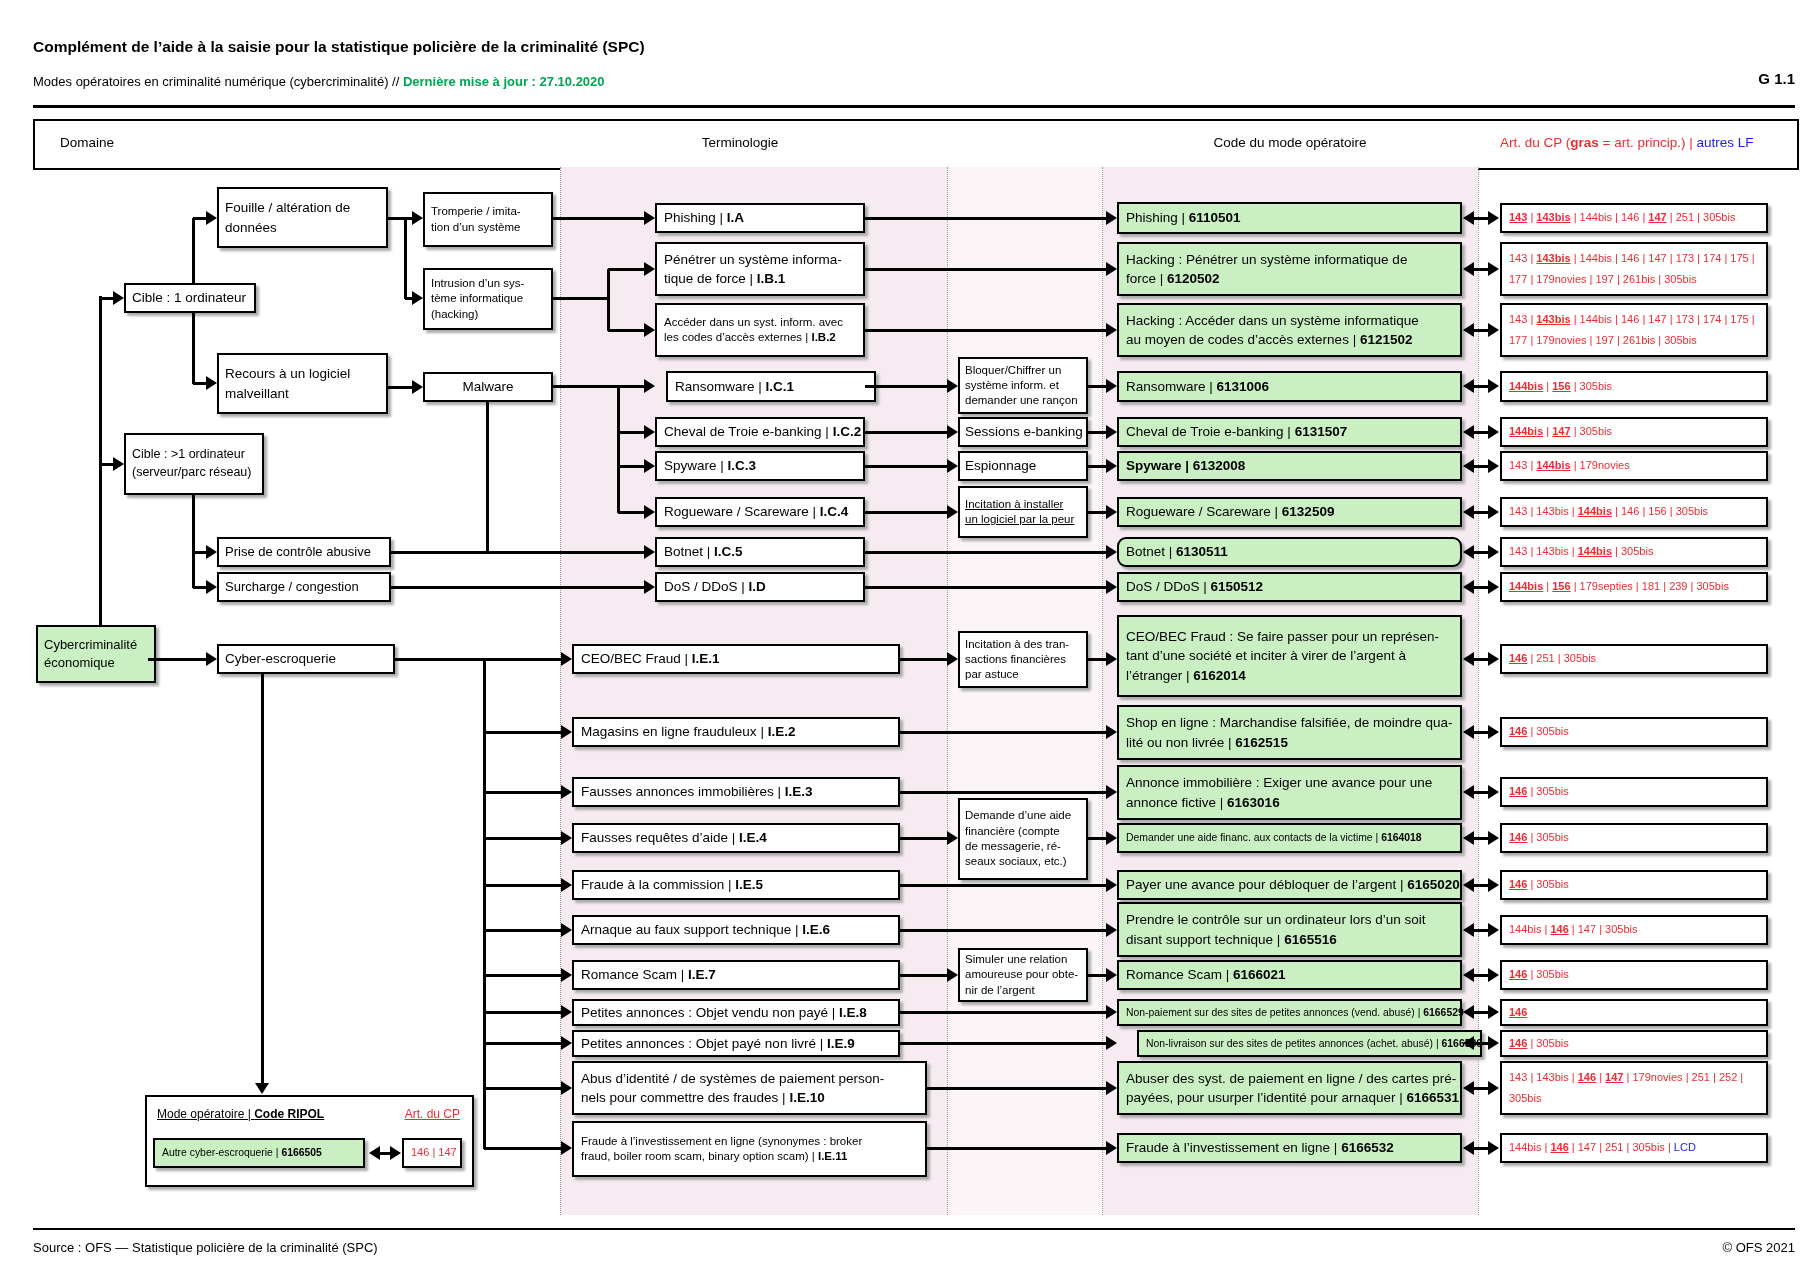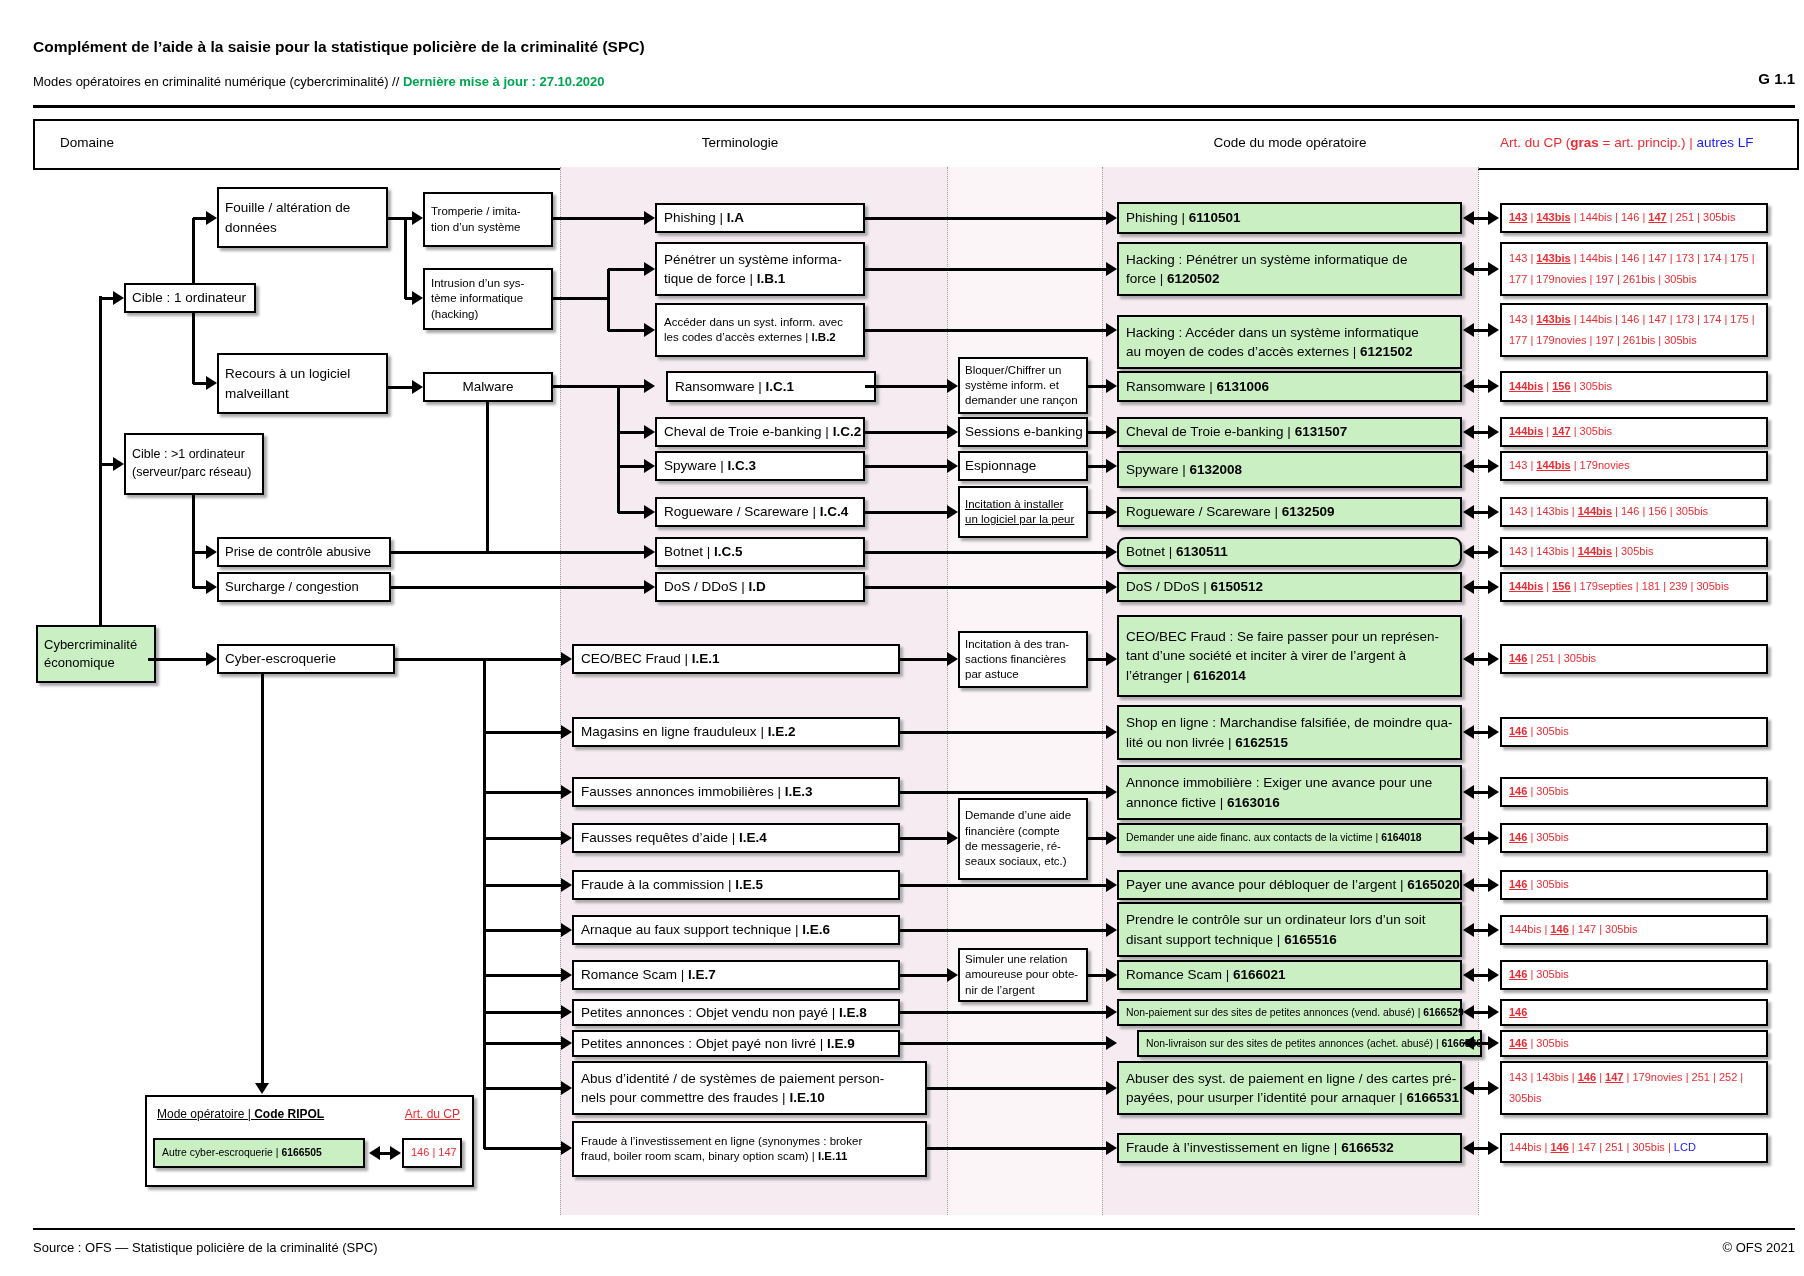--- a/index.html
+++ b/index.html
@@ -147,21 +147,21 @@
     </div>
     <div class="hl" style="left: 865px; top: 267.5px; width: 242px;"></div>
     <div class="ar" style="left: 1106px; top: 262px;"></div>
     <div class="hl" style="left: 1468px; top: 267.5px; width: 26px;"></div>
     <div class="al" style="left: 1463px; top: 262px;"></div>
     <div class="ar" style="left: 1488px; top: 262px;"></div>
     <div class="box smalltxt" style="left: 655px; top: 303px; width: 210px; height: 54px;">
       <div class="ln"><span>Accéder dans un syst. inform. avec</span></div>
       <div class="ln"><span>les codes d’accès externes</span> | <b>I.B.2</b></div>
     </div>
-    <div class="box greenbox" style="left: 1117px; top: 303px; width: 345px; height: 54px; margin-top: 12px;">
+    <div class="box greenbox" style="left: 1117px; top: 303px; width: 345px; height: 54px;">
       <div class="ln"><span>Hacking : Accéder dans un système informatique</span></div>
       <div class="ln"><span>au moyen de codes d’accès externes</span> | <b>6121502</b></div>
     </div>
     <div class="box redbox wrap" style="left: 1500px; top: 303px; width: 268px; height: 54px;">
       <div class="artline"><span>143</span><span> | </span><span class="artb">143bis</span><span> | </span><span>144bis</span><span> | </span><span>146</span><span> | </span><span>147</span><span> | </span><span>173</span><span> | </span><span>174</span><span> | </span><span>175</span><span> | </span><span>177</span><span> | </span><span>179novies</span><span> | </span><span>197</span><span> | </span><span>261bis</span><span> | </span><span>305bis</span></div>
     </div>
     <div class="hl" style="left: 865px; top: 328.5px; width: 242px;"></div>
     <div class="ar" style="left: 1106px; top: 323px;"></div>
     <div class="hl" style="left: 1468px; top: 328.5px; width: 26px;"></div>
     <div class="al" style="left: 1463px; top: 323px;"></div>
@@ -205,21 +205,21 @@
     <div class="ar" style="left: 1106px; top: 425px;"></div>
     <div class="hl" style="left: 1468px; top: 430.5px; width: 26px;"></div>
     <div class="al" style="left: 1463px; top: 425px;"></div>
     <div class="ar" style="left: 1488px; top: 425px;"></div>
     <div class="box" style="left: 655px; top: 451px; width: 210px; height: 30px;">
       <div class="ln"><span>Spyware</span> | <b>I.C.3</b></div>
     </div>
     <div class="box" style="left: 958px; top: 451px; width: 130px; height: 30px; padding: 2px 5px;">
       <div class="ln"><span>Espionnage</span></div>
     </div>
-    <div class="box greenbox" style="left: 1117px; top: 451px; width: 345px; height: 37px;">
+    <div class="box greenbox" style="left: 1117px; top: 451px; width: 345px; height: 30px; font-weight: bold;">
       <div class="ln"><span>Spyware</span> | <b>6132008</b></div>
     </div>
     <div class="box redbox" style="left: 1500px; top: 451px; width: 268px; height: 30px;">
       <div class="artline"><span>143</span><span> | </span><span class="artb">144bis</span><span> | </span><span>179novies</span></div>
     </div>
     <div class="hl" style="left: 865px; top: 464.5px; width: 83px;"></div>
     <div class="ar" style="left: 947px; top: 459px;"></div>
     <div class="hl" style="left: 1088px; top: 464.5px; width: 19px;"></div>
     <div class="ar" style="left: 1106px; top: 459px;"></div>
     <div class="hl" style="left: 1468px; top: 464.5px; width: 26px;"></div>

